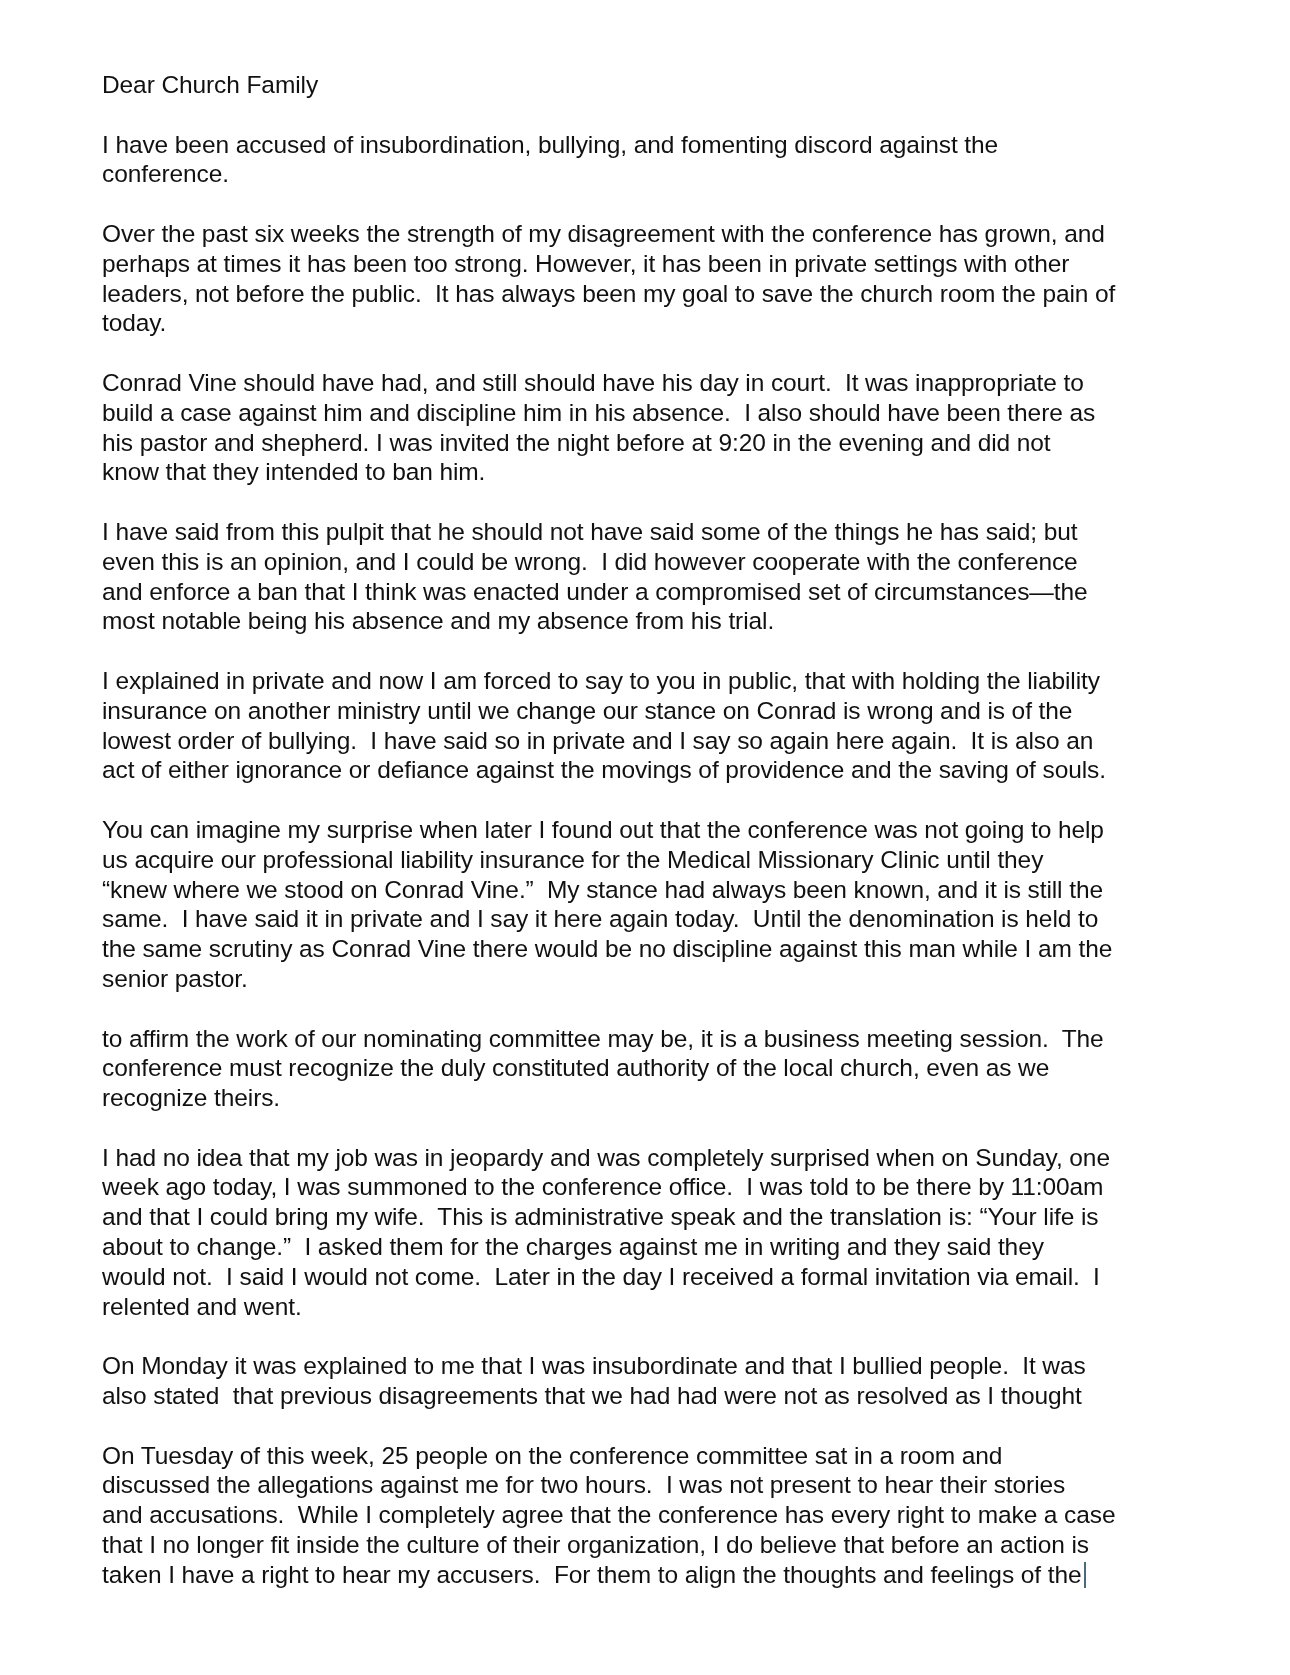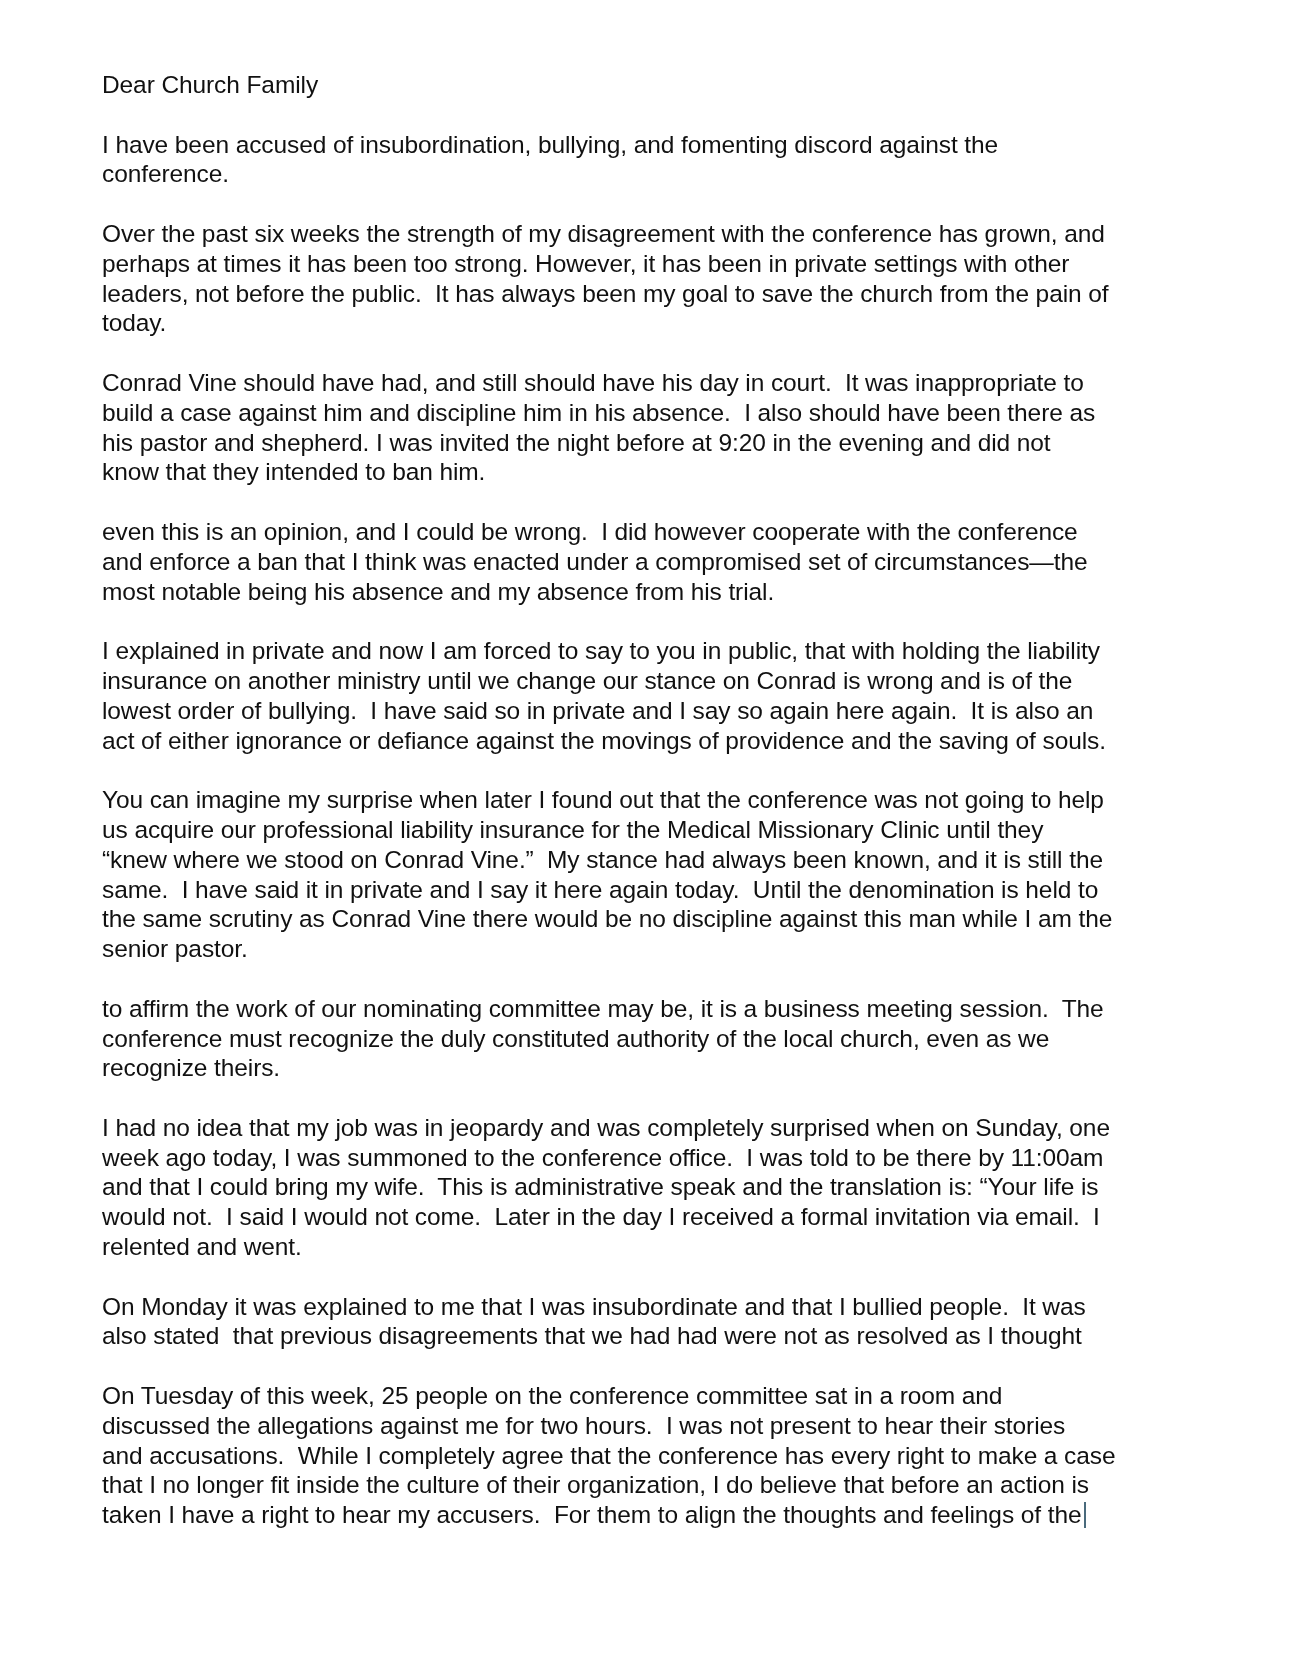--- a/index.html
+++ b/index.html
@@ -49,32 +49,33 @@
   </p>
 
   <p class="para">
     <span class="line">I have been accused of insubordination, bullying, and fomenting discord against the</span>
     <span class="line">conference.</span>
   </p>
 
   <p class="para">
     <span class="line">Over the past six weeks the strength of my disagreement with the conference has grown, and</span>
     <span class="line">perhaps at times it has been too strong. However, it has been in private settings with other</span>
-    <span class="line">leaders, not before the public.  It has always been my goal to save the church from the pain of</span>
+    <span class="line">leaders, not before the public.  It has always been my goal to save the church room the pain of</span>
     <span class="line">today.</span>
   </p>
 
   <p class="para">
     <span class="line">Conrad Vine should have had, and still should have his day in court.  It was inappropriate to</span>
     <span class="line">build a case against him and discipline him in his absence.  I also should have been there as</span>
     <span class="line">his pastor and shepherd. I was invited the night before at 9:20 in the evening and did not</span>
     <span class="line">know that they intended to ban him.</span>
   </p>
 
   <p class="para">
+    <span class="line">I have said from this pulpit that he should not have said some of the things he has said; but</span>
     <span class="line">even this is an opinion, and I could be wrong.  I did however cooperate with the conference</span>
     <span class="line">and enforce a ban that I think was enacted under a compromised set of circumstances—the</span>
     <span class="line">most notable being his absence and my absence from his trial.</span>
   </p>
 
   <p class="para">
     <span class="line">I explained in private and now I am forced to say to you in public, that with holding the liability</span>
     <span class="line">insurance on another ministry until we change our stance on Conrad is wrong and is of the</span>
     <span class="line">lowest order of bullying.  I have said so in private and I say so again here again.  It is also an</span>
     <span class="line">act of either ignorance or defiance against the movings of providence and the saving of souls.</span>
@@ -92,20 +93,21 @@
   <p class="para">
     <span class="line">to affirm the work of our nominating committee may be, it is a business meeting session.  The</span>
     <span class="line">conference must recognize the duly constituted authority of the local church, even as we</span>
     <span class="line">recognize theirs.</span>
   </p>
 
   <p class="para">
     <span class="line">I had no idea that my job was in jeopardy and was completely surprised when on Sunday, one</span>
     <span class="line">week ago today, I was summoned to the conference office.  I was told to be there by 11:00am</span>
     <span class="line">and that I could bring my wife.  This is administrative speak and the translation is: “Your life is</span>
+    <span class="line">about to change.”  I asked them for the charges against me in writing and they said they</span>
     <span class="line">would not.  I said I would not come.  Later in the day I received a formal invitation via email.  I</span>
     <span class="line">relented and went.</span>
   </p>
 
   <p class="para">
     <span class="line">On Monday it was explained to me that I was insubordinate and that I bullied people.  It was</span>
     <span class="line">also stated  that previous disagreements that we had had were not as resolved as I thought</span>
   </p>
 
   <p class="para">

